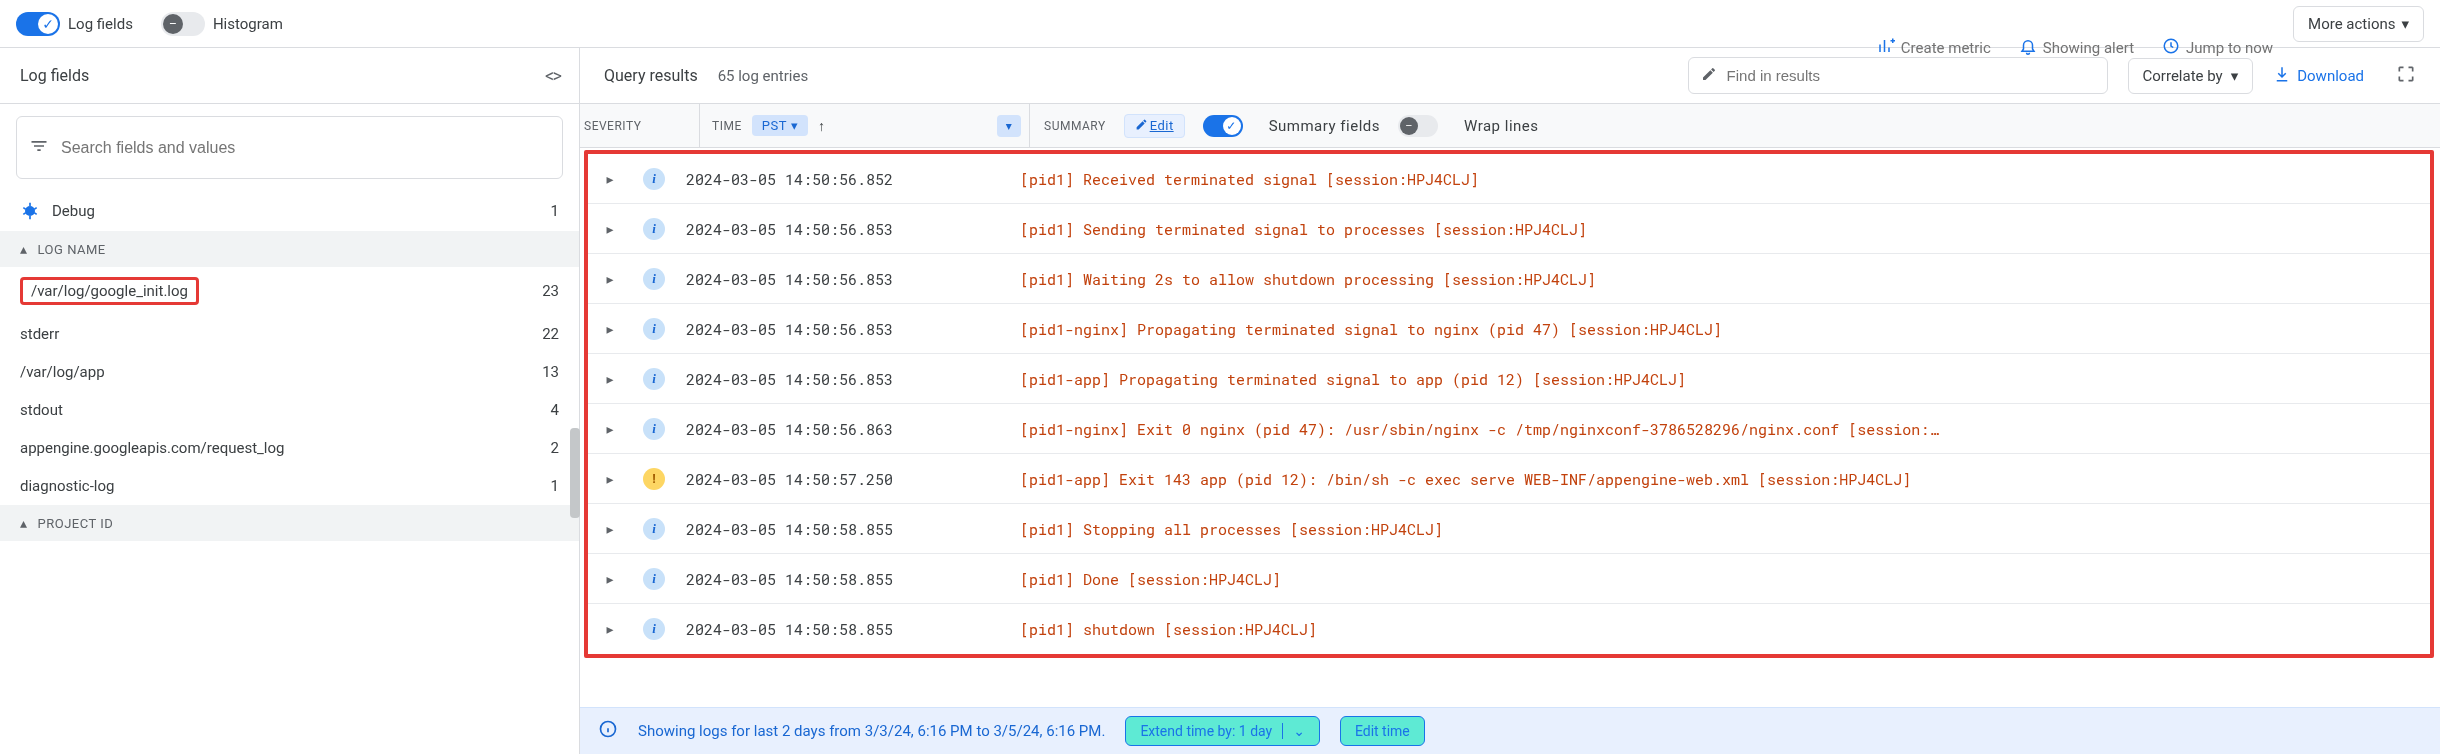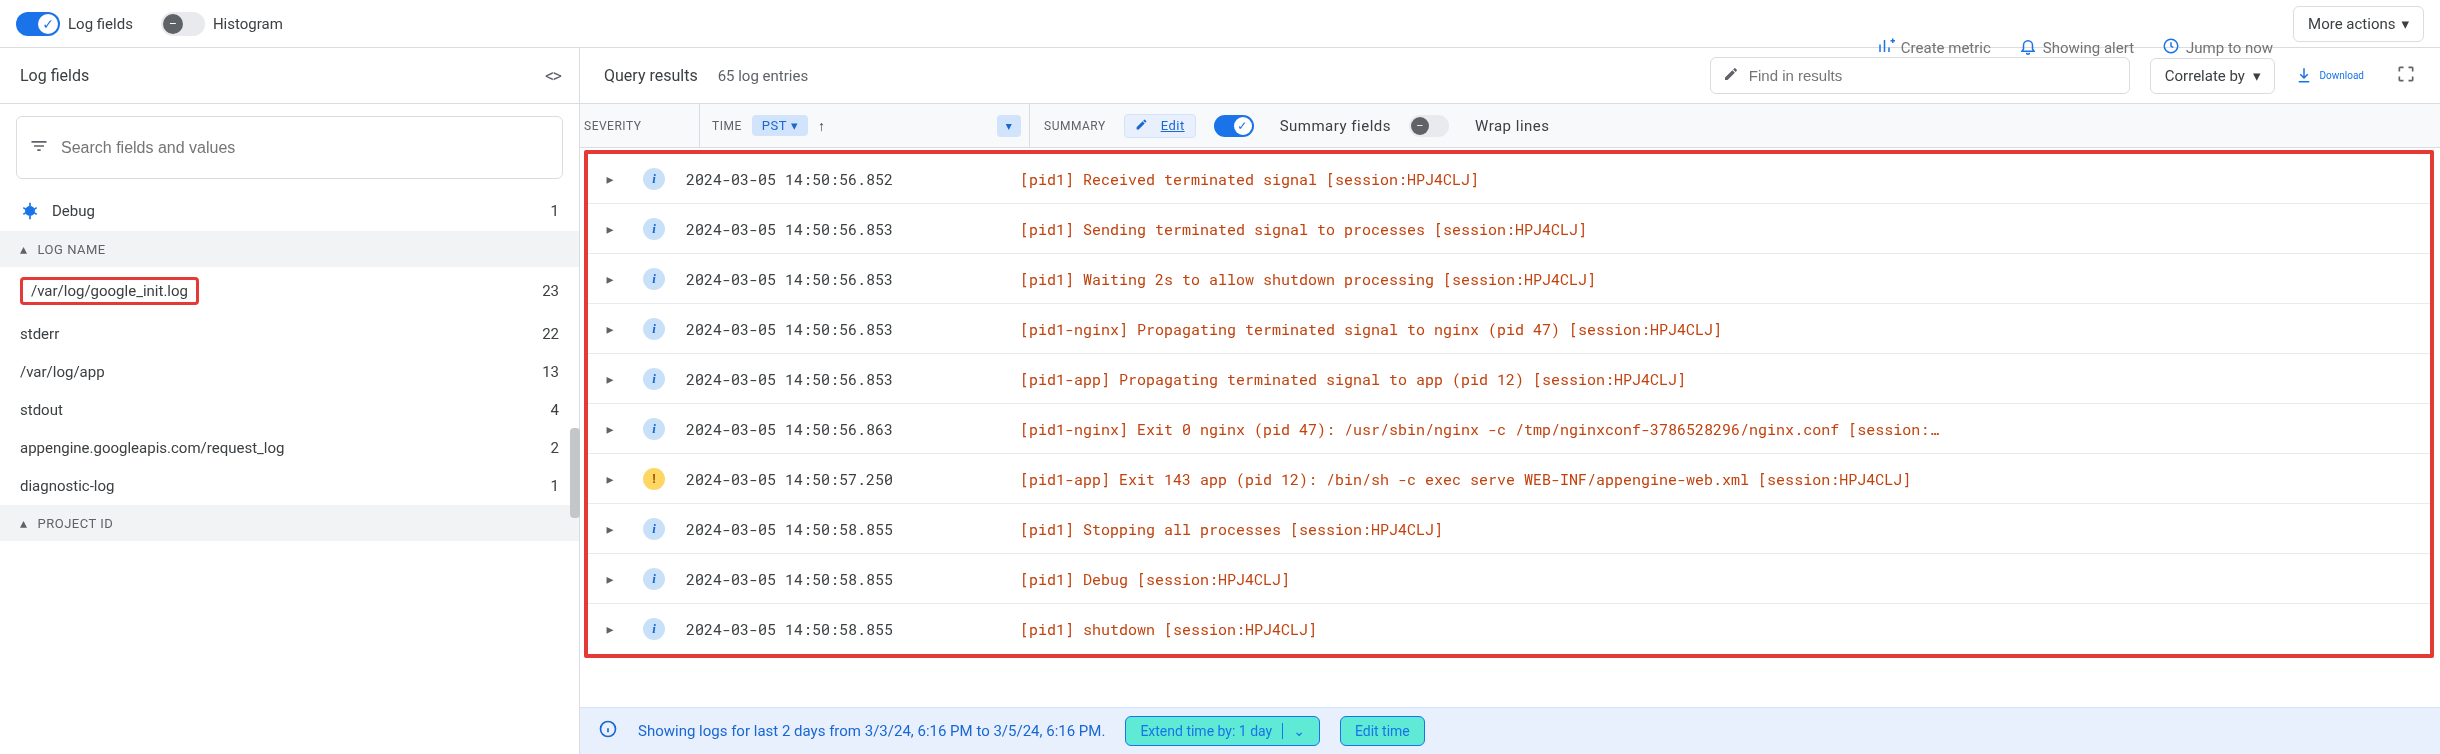--- a/index.html
+++ b/index.html
@@ -44,32 +44,32 @@
 
 
 .content-header { display: flex; align-items: center; height: 56px; padding: 0 24px; border-bottom: 1px solid #dadce0; gap: 20px; }
 .content-header .title { font-size: 16px; color: #3c4043; }
 .content-header .sub { font-size: 15px; color: #5f6368; }
 .content-header .spacer { flex: 1; }
 .find-box { display: flex; align-items: center; border: 1px solid #dadce0; border-radius: 6px; padding: 8px 12px; width: 420px; }
 .find-box .pen { color: #5f6368; margin-right: 10px; }
 .find-box input { border: none; outline: none; font-size: 15px; flex: 1; background: transparent; }
 .correlate-btn { display: inline-flex; align-items: center; gap: 8px; border: 1px solid #dadce0; border-radius: 6px; padding: 8px 14px; font-size: 15px; cursor: pointer; }
-.download-link { display: inline-flex; align-items: center; gap: 6px; color: #1a73e8; font-size: 10px; cursor: pointer; }
+.download-link { display: inline-flex; align-items: center; gap: 6px; color: #1a73e8; font-size: 15px; cursor: pointer; }
 .fullscreen-ico { color: #5f6368; font-size: 18px; cursor: pointer; margin-left: 12px; }
 
 
 .table-header { display: flex; align-items: center; height: 44px; border-bottom: 1px solid #dadce0; background: #f8f9fa; font-size: 12px; color: #5f6368; letter-spacing: 0.5px; }
 .col-sev { width: 120px; padding-left: 4px; border-right: 1px solid #dadce0; height: 100%; display: flex; align-items: center; }
 .col-time { width: 330px; padding-left: 12px; display: flex; align-items: center; gap: 10px; border-right: 1px solid #dadce0; height: 100%; }
 .tz-chip { background: #d2e3fc; color: #1967d2; padding: 3px 10px; border-radius: 4px; font-size: 13px; display: inline-flex; align-items: center; gap: 4px; }
 .sort-arrow { color: #3c4043; font-size: 14px; }
 .time-dd { margin-left: auto; margin-right: 8px; background: #d2e3fc; color: #1967d2; width: 24px; height: 22px; border-radius: 4px; display: flex; align-items: center; justify-content: center; font-size: 12px; }
 .col-summary { flex: 1; padding-left: 14px; display: flex; align-items: center; gap: 18px; }
-.edit-chip { display: inline-flex; align-items: center; gap: 13px; color: #1967d2; background: #e8f0fe; border: 1px solid #d2e3fc; border-radius: 4px; padding: 3px 10px; font-size: 13px; cursor: pointer; text-decoration: underline; }
+.edit-chip { display: inline-flex; align-items: center; gap: 2px; color: #1967d2; background: #e8f0fe; border: 1px solid #d2e3fc; border-radius: 4px; padding: 3px 10px; font-size: 13px; cursor: pointer; text-decoration: underline; }
 .sm-toggle-label { font-size: 15px; color: #3c4043; }
 
 
 .log-body { border: 4px solid #e53935; border-radius: 2px; margin: 2px 6px 2px 4px; }
 .log-row { display: flex; align-items: center; height: 50px; border-bottom: 1px solid #e8eaed; }
 .log-row:last-child { border-bottom: none; }
 .log-row .exp { width: 44px; display: flex; justify-content: center; color: #5f6368; font-size: 14px; cursor: pointer; }
 .log-row .sev { width: 44px; display: flex; justify-content: center; }
 .sev-badge { width: 22px; height: 22px; border-radius: 50%; display: flex; align-items: center; justify-content: center; font-size: 13px; font-weight: bold; }
 .sev-info { background: #c8e1f9; color: #1967d2; }
@@ -336,21 +336,21 @@
           </div>
           <div class="ts">2024-03-05 14:50:58.855</div>
           <div class="msg">[pid1] Stopping all processes [session:HPJ4CLJ]</div>
         </div>
         <div class="log-row">
           <div class="exp">▸</div>
           <div class="sev">
             <div class="sev-badge sev-info"></div>
           </div>
           <div class="ts">2024-03-05 14:50:58.855</div>
-          <div class="msg">[pid1] Debug [session:HPJ4CLJ]</div>
+          <div class="msg">[pid1] Done [session:HPJ4CLJ]</div>
         </div>
         <div class="log-row">
           <div class="exp">▸</div>
           <div class="sev">
             <div class="sev-badge sev-info"></div>
           </div>
           <div class="ts">2024-03-05 14:50:58.855</div>
           <div class="msg">[pid1] shutdown [session:HPJ4CLJ]</div>
         </div>
       </div>

